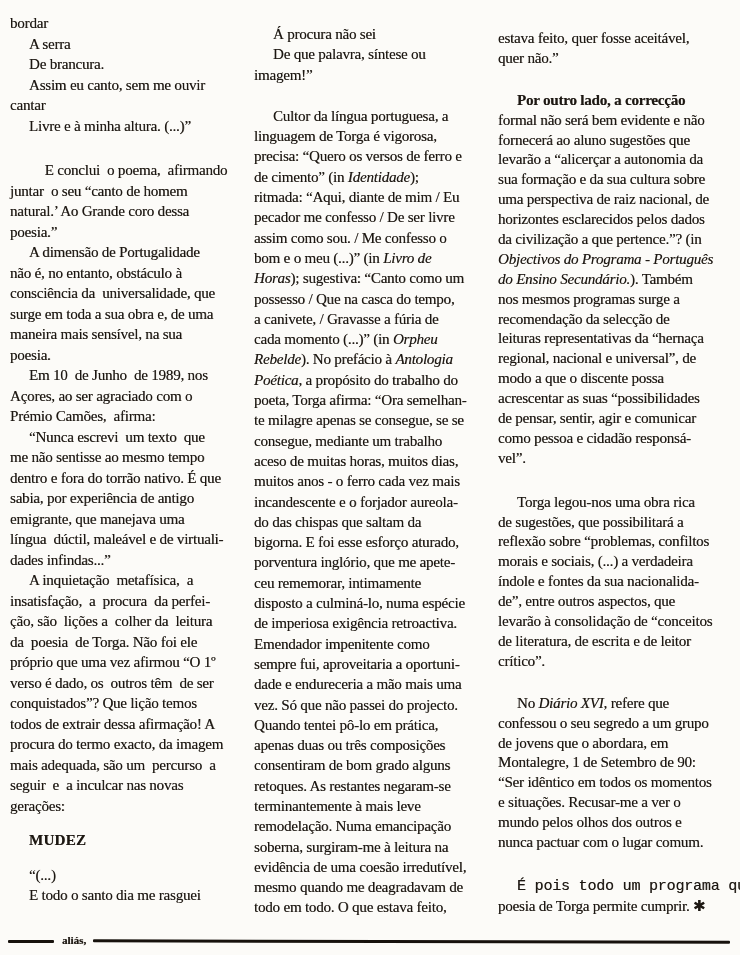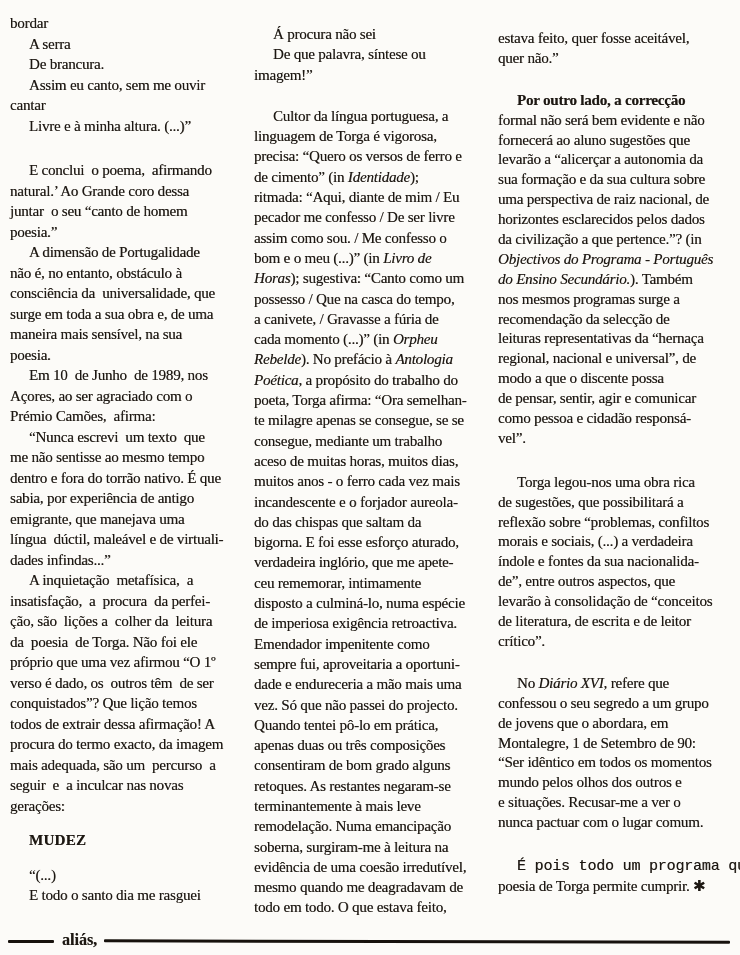--- a/index.html
+++ b/index.html
@@ -31,40 +31,40 @@
   .bold { font-weight: bold; letter-spacing: 0.3px; font-family: Liberation Serif, serif; }
   .it { font-style: italic; text-align: center; }
   .footer {
     position: absolute; left: 8px; right: 10px; top: 933px;
     display: flex; align-items: center;
   }
   .rule { height: 3px; background: #17120d; border-radius: 1px; }
   .rule-left { width: 46px; }
   .rule-right { flex: 1; transform: rotate(0.12deg); }
   .footer-label {
-    font-weight: bold; font-size: 16px; line-height: 14px;
+    font-weight: bold; font-size: 11px; line-height: 14px;
     padding: 0 7px 2px 8px;
     text-shadow: 0.3px 0 0 rgba(25, 18, 10, 0.6);
   }
 </style>
 </head>
 <body>
 
 <div class="page">
   <div class="cols">
     <div class="col col-1">
         <div class="line"><span>bordar</span></div>
         <div class="line ind"><span>A serra</span></div>
         <div class="line ind"><span>De brancura.</span></div>
         <div class="line ind"><span>Assim eu canto, sem me ouvir</span></div>
         <div class="line"><span>cantar</span></div>
         <div class="line ind"><span>Livre e à minha altura. (...)”</span></div>
-        <div class="line ind" style="margin-top: 24px;"><span>E conclui  o poema,  afirmando</span></div>
+        <div class="line ind" style="margin-top: 24px; text-align: center;"><span>E conclui  o poema,  afirmando</span></div>
+        <div class="line"><span>juntar  o seu “canto de homem</span></div>
         <div class="line"><span>natural.’ Ao Grande coro dessa</span></div>
-        <div class="line"><span>juntar  o seu “canto de homem</span></div>
         <div class="line"><span>poesia.”</span></div>
         <div class="line ind"><span>A dimensão de Portugalidade</span></div>
         <div class="line"><span>não é, no entanto, obstáculo à</span></div>
         <div class="line"><span>consciência da  universalidade, que</span></div>
         <div class="line"><span>surge em toda a sua obra e, de uma</span></div>
         <div class="line"><span>maneira mais sensível, na sua</span></div>
         <div class="line"><span>poesia.</span></div>
         <div class="line ind"><span>Em 10  de Junho  de 1989, nos</span></div>
         <div class="line"><span>Açores, ao ser agraciado com o</span></div>
         <div class="line"><span>Prémio Camões,  afirma:</span></div>
@@ -110,21 +110,21 @@
         <div class="line"><span class="it">Rebelde</span><span>). No prefácio à </span><span class="it">Antologia</span></div>
         <div class="line"><span class="it">Poética</span><span>, a propósito do trabalho do</span></div>
         <div class="line"><span>poeta, Torga afirma: “Ora semelhan-</span></div>
         <div class="line"><span>te milagre apenas se consegue, se se</span></div>
         <div class="line"><span>consegue, mediante um trabalho</span></div>
         <div class="line"><span>aceso de muitas horas, muitos dias,</span></div>
         <div class="line"><span>muitos anos - o ferro cada vez mais</span></div>
         <div class="line"><span>incandescente e o forjador aureola-</span></div>
         <div class="line"><span>do das chispas que saltam da</span></div>
         <div class="line"><span>bigorna. E foi esse esforço aturado,</span></div>
-        <div class="line"><span>verdadeira inglório, que me apete-</span></div>
+        <div class="line"><span>porventura inglório, que me apete-</span></div>
         <div class="line"><span>ceu rememorar, intimamente</span></div>
         <div class="line"><span>disposto a culminá-lo, numa espécie</span></div>
         <div class="line"><span>de imperiosa exigência retroactiva.</span></div>
         <div class="line"><span>Emendador impenitente como</span></div>
         <div class="line"><span>sempre fui, aproveitaria a oportuni-</span></div>
         <div class="line"><span>dade e endureceria a mão mais uma</span></div>
         <div class="line"><span>vez. Só que não passei do projecto.</span></div>
         <div class="line"><span>Quando tentei pô-lo em prática,</span></div>
         <div class="line"><span>apenas duas ou três composições</span></div>
         <div class="line"><span>consentiram de bom grado alguns</span></div>
@@ -147,39 +147,40 @@
         <div class="line"><span>uma perspectiva de raiz nacional, de</span></div>
         <div class="line"><span>horizontes esclarecidos pelos dados</span></div>
         <div class="line"><span>da civilização a que pertence.”? (in</span></div>
         <div class="line"><span class="it">Objectivos do Programa - Português</span></div>
         <div class="line"><span class="it">do Ensino Secundário.</span><span>). Também</span></div>
         <div class="line"><span>nos mesmos programas surge a</span></div>
         <div class="line"><span>recomendação da selecção de</span></div>
         <div class="line"><span>leituras representativas da “hernaça</span></div>
         <div class="line"><span>regional, nacional e universal”, de</span></div>
         <div class="line"><span>modo a que o discente possa</span></div>
+        <div class="line"><span>acrescentar as suas “possibilidades</span></div>
         <div class="line"><span>de pensar, sentir, agir e comunicar</span></div>
         <div class="line"><span>como pessoa e cidadão responsá-</span></div>
         <div class="line"><span>vel”.</span></div>
         <div class="line ind" style="margin-top: 24px;"><span>Torga legou-nos uma obra rica</span></div>
         <div class="line"><span>de sugestões, que possibilitará a</span></div>
         <div class="line"><span>reflexão sobre “problemas, confiltos</span></div>
         <div class="line"><span>morais e sociais, (...) a verdadeira</span></div>
         <div class="line"><span>índole e fontes da sua nacionalida-</span></div>
         <div class="line"><span>de”, entre outros aspectos, que</span></div>
         <div class="line"><span>levarão à consolidação de “conceitos</span></div>
         <div class="line"><span>de literatura, de escrita e de leitor</span></div>
         <div class="line"><span>crítico”.</span></div>
         <div class="line ind" style="margin-top: 22px;"><span>No </span><span class="it">Diário XVI</span><span>, refere que</span></div>
         <div class="line"><span>confessou o seu segredo a um grupo</span></div>
         <div class="line"><span>de jovens que o abordara, em</span></div>
         <div class="line"><span>Montalegre, 1 de Setembro de 90:</span></div>
         <div class="line"><span>“Ser idêntico em todos os momentos</span></div>
+        <div class="line"><span>e situações. Recusar-me a ver o</span></div>
         <div class="line"><span>mundo pelos olhos dos outros e</span></div>
-        <div class="line"><span>e situações. Recusar-me a ver o</span></div>
         <div class="line"><span>nunca pactuar com o lugar comum.</span></div>
         <div class="line ind" style="margin-top: 24px; font-family: Liberation Mono, monospace;"><span>É pois todo um programa que a</span></div>
         <div class="line"><span>poesia de Torga permite cumprir. ✱</span></div>
       </div>
   </div>
   <div class="footer">
     <span class="rule rule-left"></span>
     <span class="footer-label">aliás,</span>
     <span class="rule rule-right"></span>
   </div>

